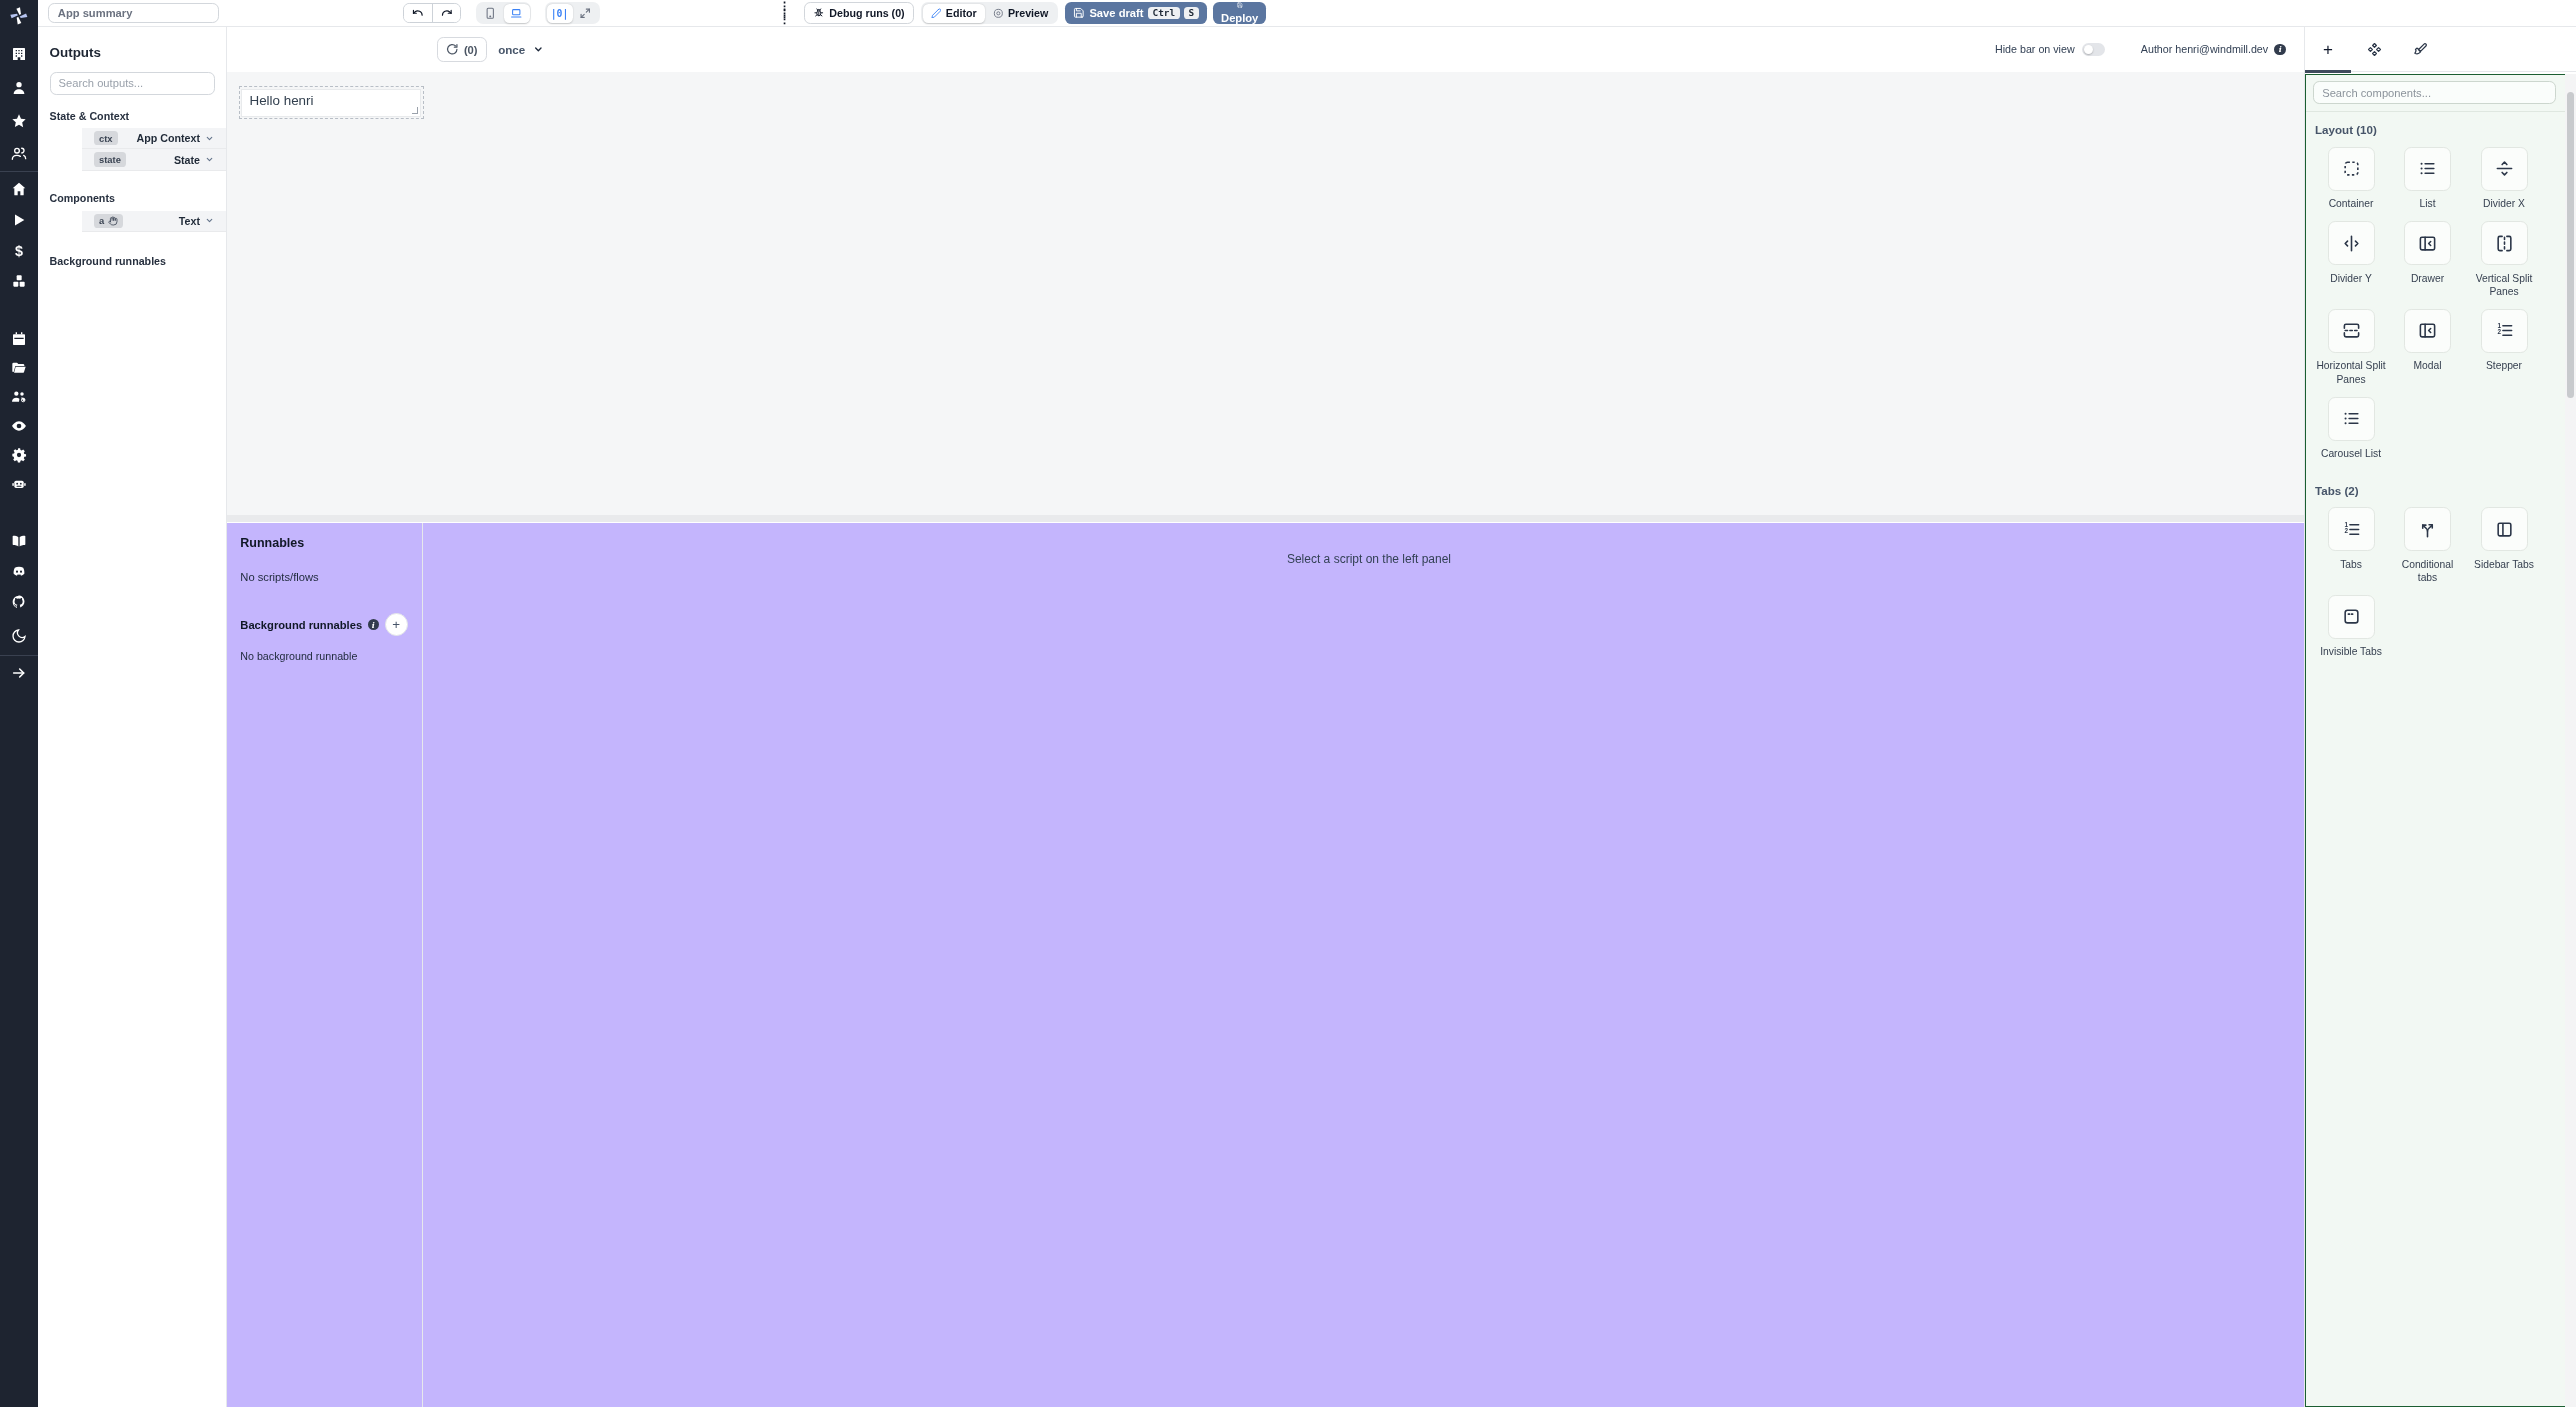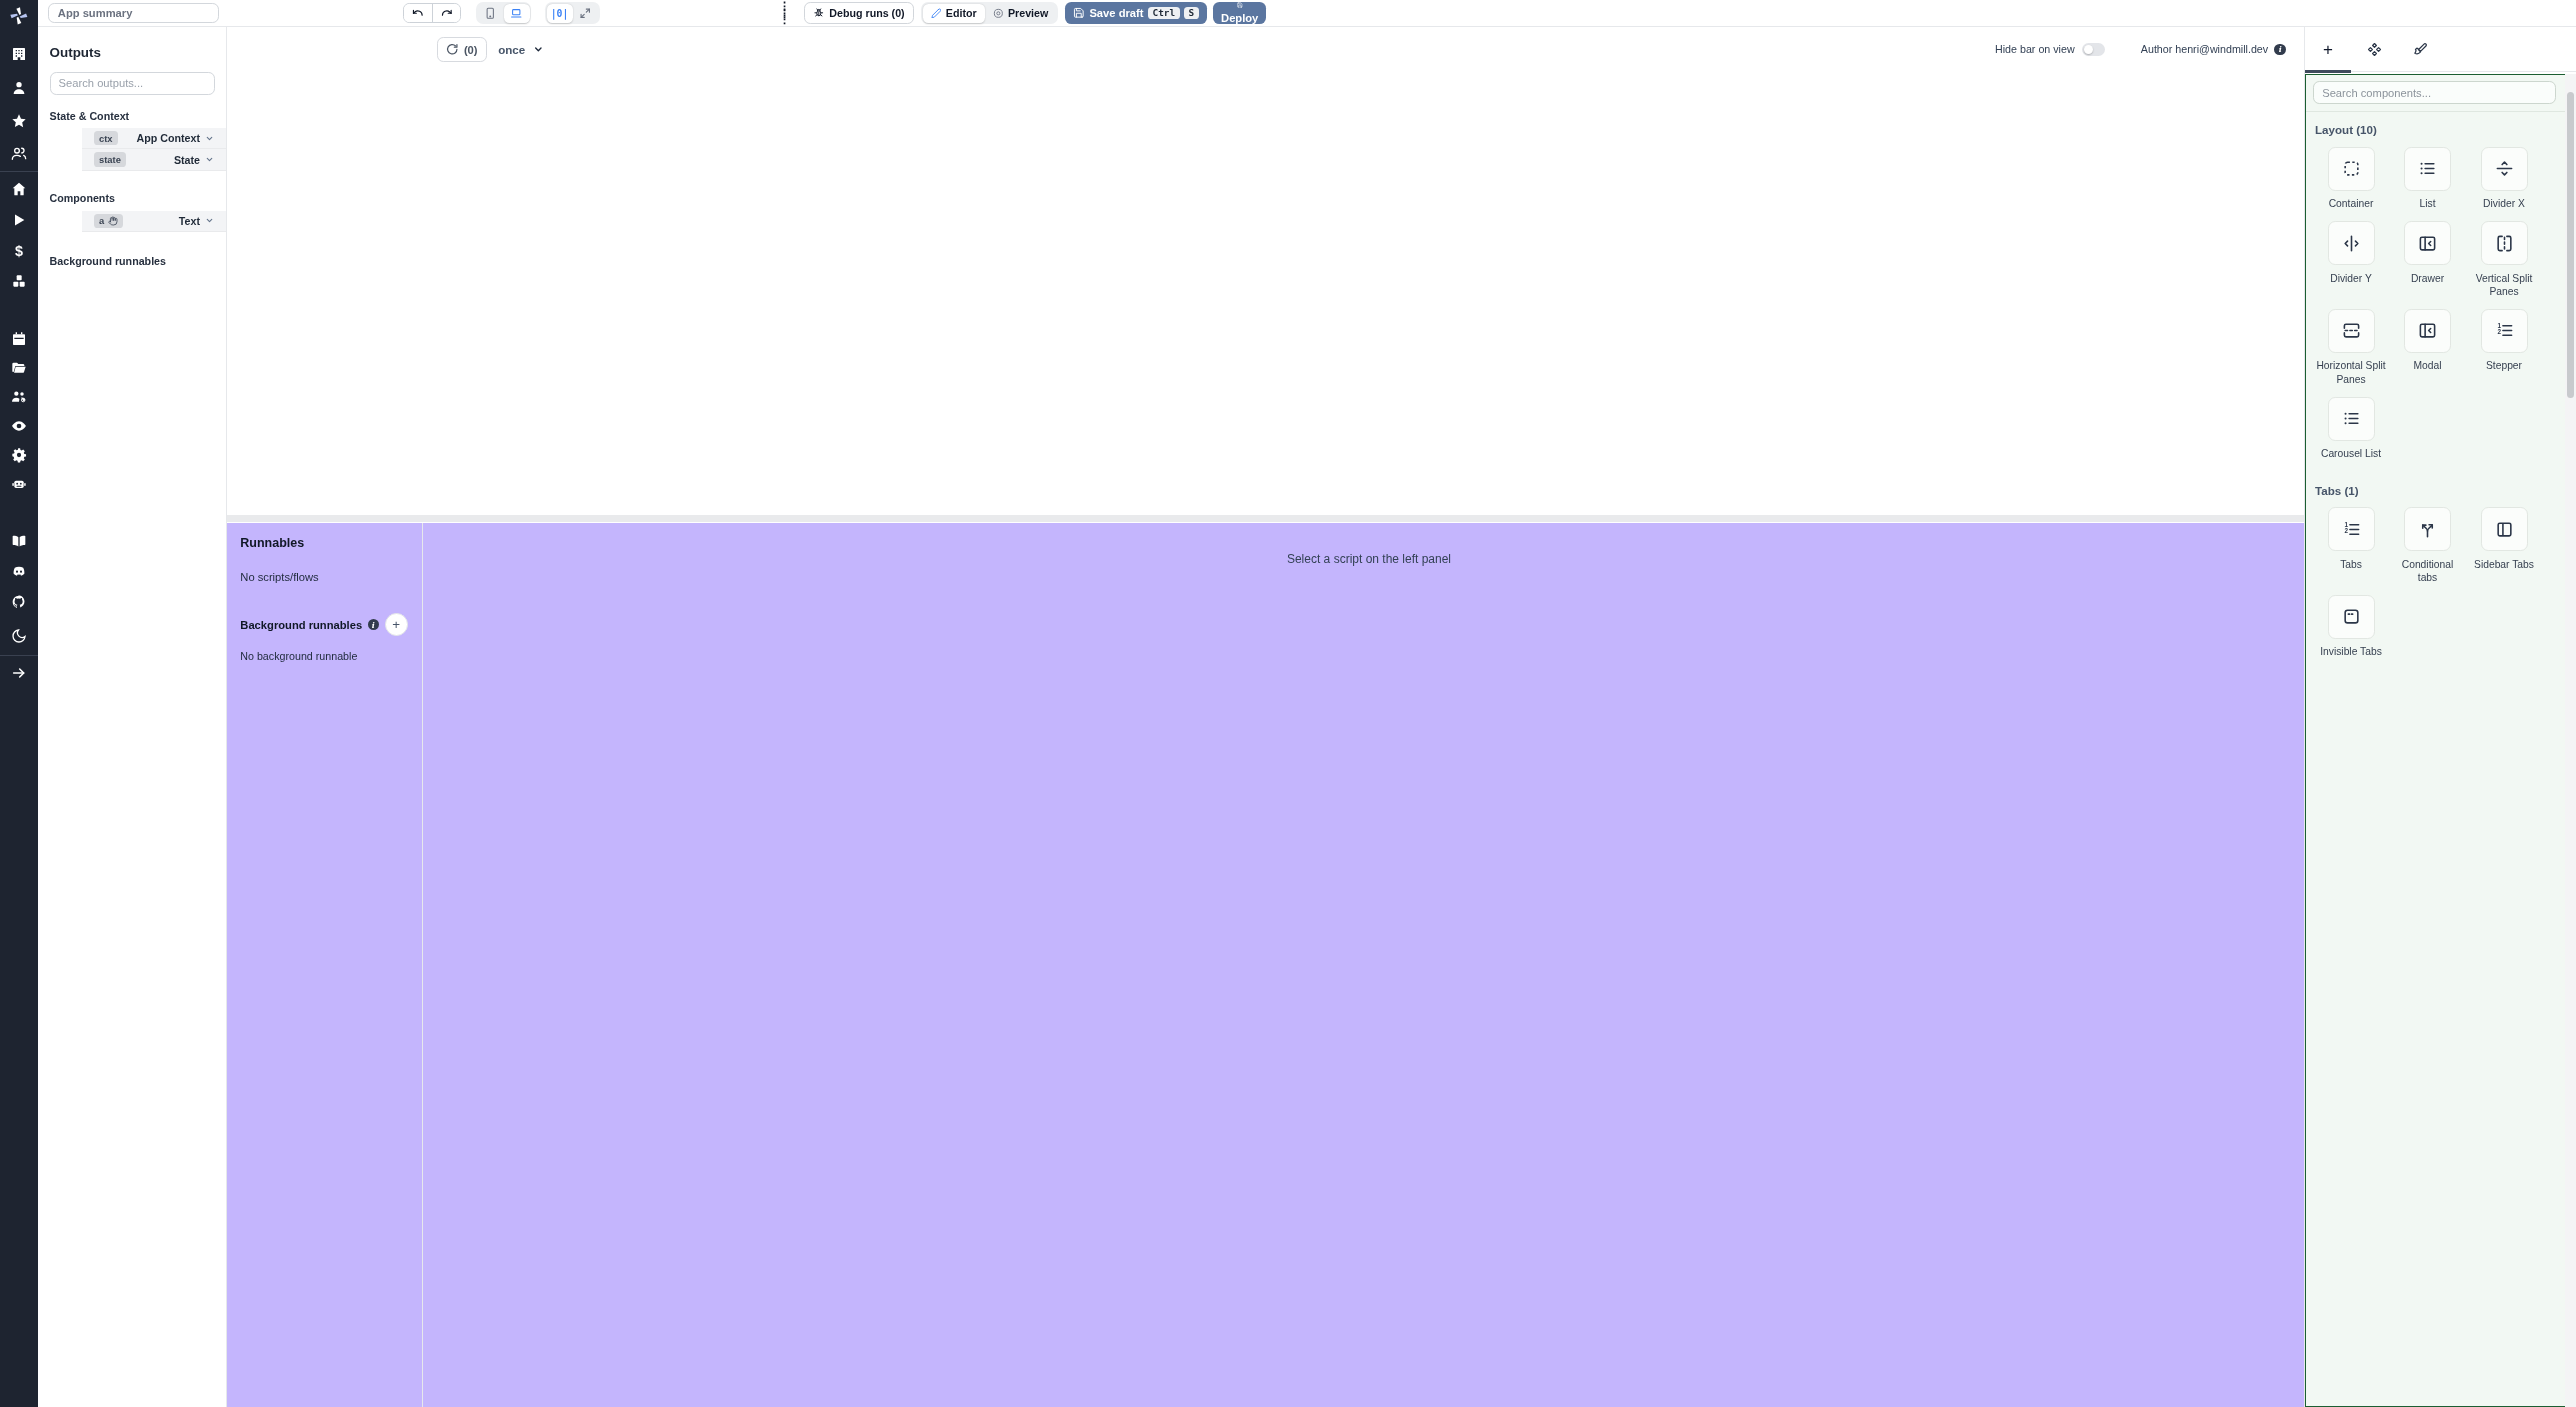--- a/index.html
+++ b/index.html
@@ -443,20 +443,28 @@
     </div>
     <div class="ct-right">
       <span class="hide-bar-label">Hide bar on view</span>
       <div class="switch">
           <div class="knob"></div>
         </div>
       <span class="author-label">Author henri@windmill.dev</span>
       <span class="info-dot">i</span>
     </div>
   </div>
+  <div class="canvas-grid">
+    <div class="text-cell">
+      <div class="text-box">
+        <span>Hello henri</span>
+        <div class="resize-handle"></div>
+      </div>
+    </div>
+  </div>
 
   <div class="bottom-resize"></div>
   <section class="bottom-panel">
     <div class="bp-left">
       <div class="bp-title">Runnables</div>
       <div class="bp-empty">No scripts/flows</div>
       <div class="bp-bg-row">
         <span class="bp-bg-title">Background runnables</span>
         <span class="info-dot">i</span>
         <button class="plus-btn">+</button>
@@ -588,21 +596,21 @@
           <div class="comp-card">
               <svg viewBox="0 0 24 24" fill="none" stroke="currentColor" stroke-width="2" stroke-linecap="round">
                 <path d="M9 6h11M9 12h11M9 18h11"></path>
                 <path d="M4.5 6h.01M4.5 12h.01M4.5 18h.01" stroke-width="2.6"></path>
               </svg>
             </div>
           <div class="comp-label">Carousel List</div>
         </div>
       </div>
 
-      <div class="rp-section-title" style="margin-top:12.5px">Tabs (1)</div>
+      <div class="rp-section-title" style="margin-top:12.5px">Tabs (2)</div>
       <div class="comp-grid">
         <div class="comp-item">
           <div class="comp-card">
               <svg viewBox="0 0 24 24" fill="none" stroke="currentColor" stroke-width="2" stroke-linecap="round">
                 <path d="M10 6h11M10 12h11M10 18h11"></path>
                 <text x="3" y="9" font-size="8" fill="currentColor" stroke="none" font-weight="bold">1</text>
                 <text x="3" y="16" font-size="8" fill="currentColor" stroke="none" font-weight="bold">2</text>
               </svg>
             </div>
           <div class="comp-label">Tabs</div>

